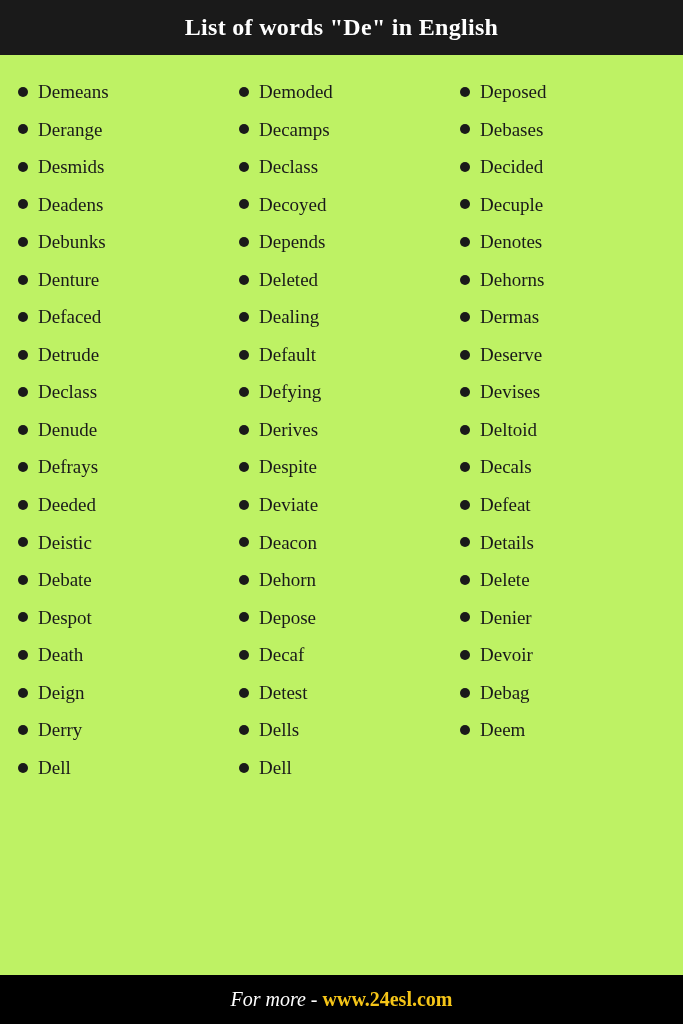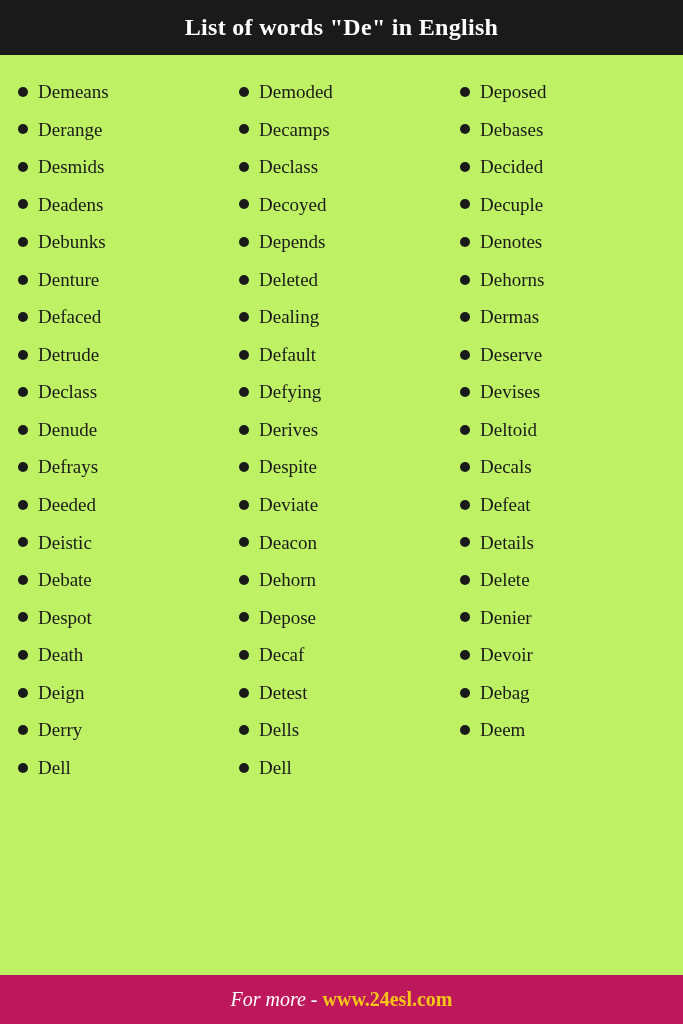--- a/index.html
+++ b/index.html
@@ -45,21 +45,21 @@
     .bullet {
       display: inline-block;
       width: 10px;
       height: 10px;
       border-radius: 50%;
       background: #1a1a1a;
       margin-right: 10px;
       flex-shrink: 0;
     }
     .footer {
-      background: #be185d;
+      background: #000000;
       text-align: center;
       padding: 13px 36px;
       font-size: 20px;
     }
     .footer-for-more {
       color: #ffffff;
       font-style: italic;
     }
     .footer-url {
       color: #f5c518;

